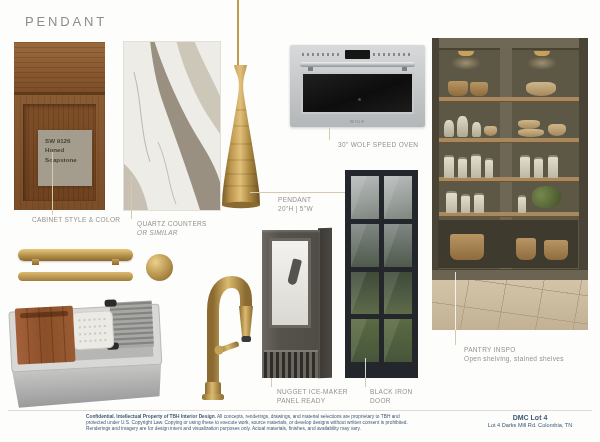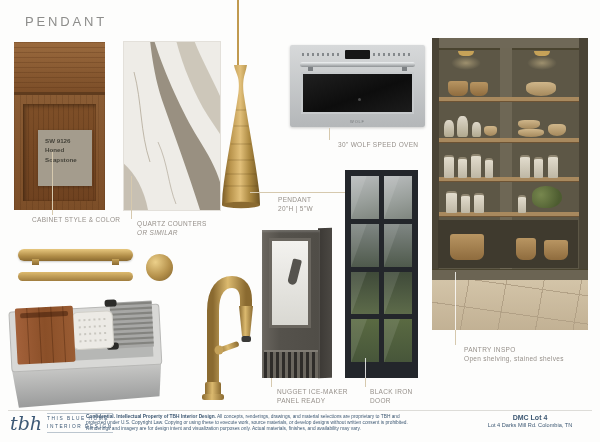--- a/index.html
+++ b/index.html
@@ -317,27 +317,20 @@
       <rect x="99" y="50" width="12" height="7" rx="3" fill="#2b2b29"></rect>
       <rect x="66" y="18" width="40" height="37" rx="5" fill="#eceae5" stroke="#d2d0c9"></rect>
       <path d="M72,26 h28 M72,33 h28 M72,40 h28 M72,47 h28" stroke="#c9c7c0" stroke-width="2" stroke-dasharray="2 3"></path>
       <rect x="9" y="11" width="58" height="56" rx="2" fill="url(#woodg)"></rect>
       <path d="M21,11 v56 M33,11 v56 M45,11 v56 M57,11 v56" stroke="rgba(60,25,5,.35)" stroke-width="1"></path>
       <rect x="14" y="16" width="48" height="5" rx="2" fill="rgba(50,20,4,.45)"></rect>
     </svg>
   </div>
 
   <div class="foot-div"></div>
-  <div class="logo">
-    <span class="mono">tbh</span>
-    <span class="nm">
-      <span style="display:block;">THIS BLUE HOME</span>
-      <span style="display:block;">INTERIOR DESIGN</span>
-    </span>
-  </div>
   <div class="disc">
     <b>Confidential. Intellectual Property of TBH Interior Design.</b><span> All concepts, renderings, drawings, and material selections are proprietary to TBH and protected under U.S. Copyright Law. Copying or using these to execute work, source materials, or develop designs without written consent is prohibited. Renderings and imagery are for design intent and visualization purposes only. Actual materials, finishes, and availability may vary.</span>
   </div>
   <div class="proj">
     <div class="nm">DMC Lot 4</div>
     <div class="ad">Lot 4 Darks Mill Rd. Colombia, TN</div>
   </div>
 
 </div>
 

